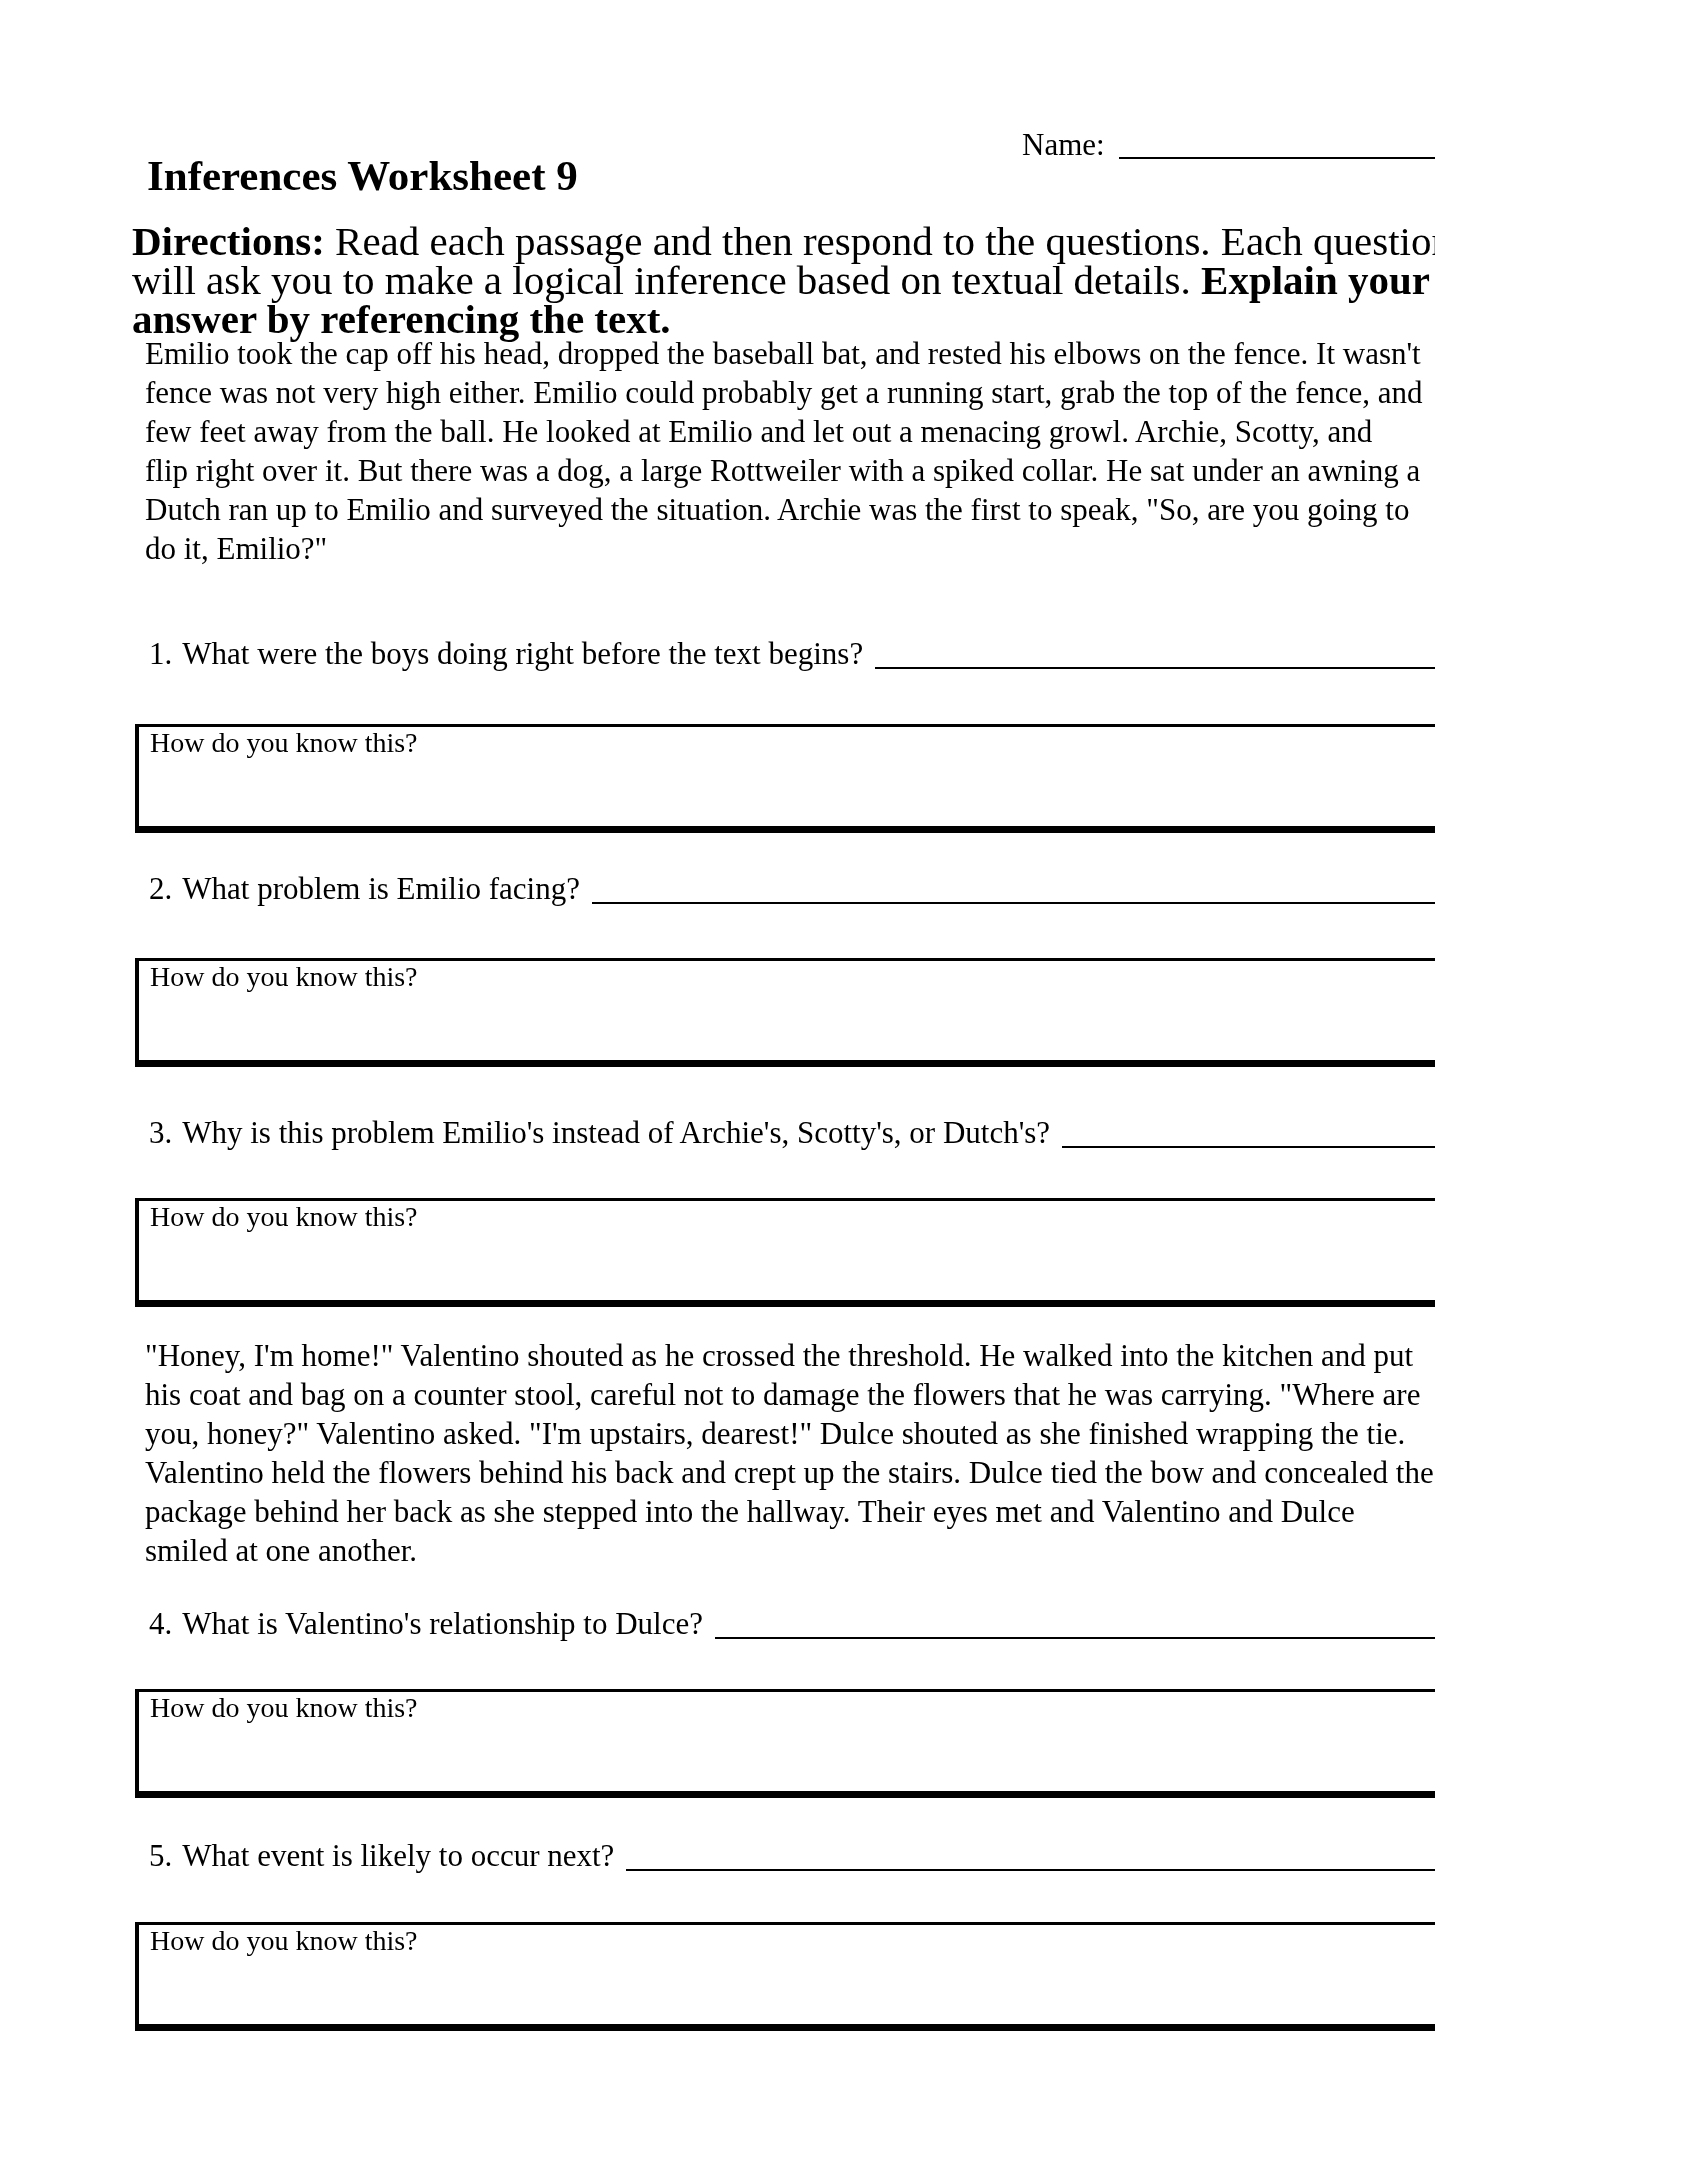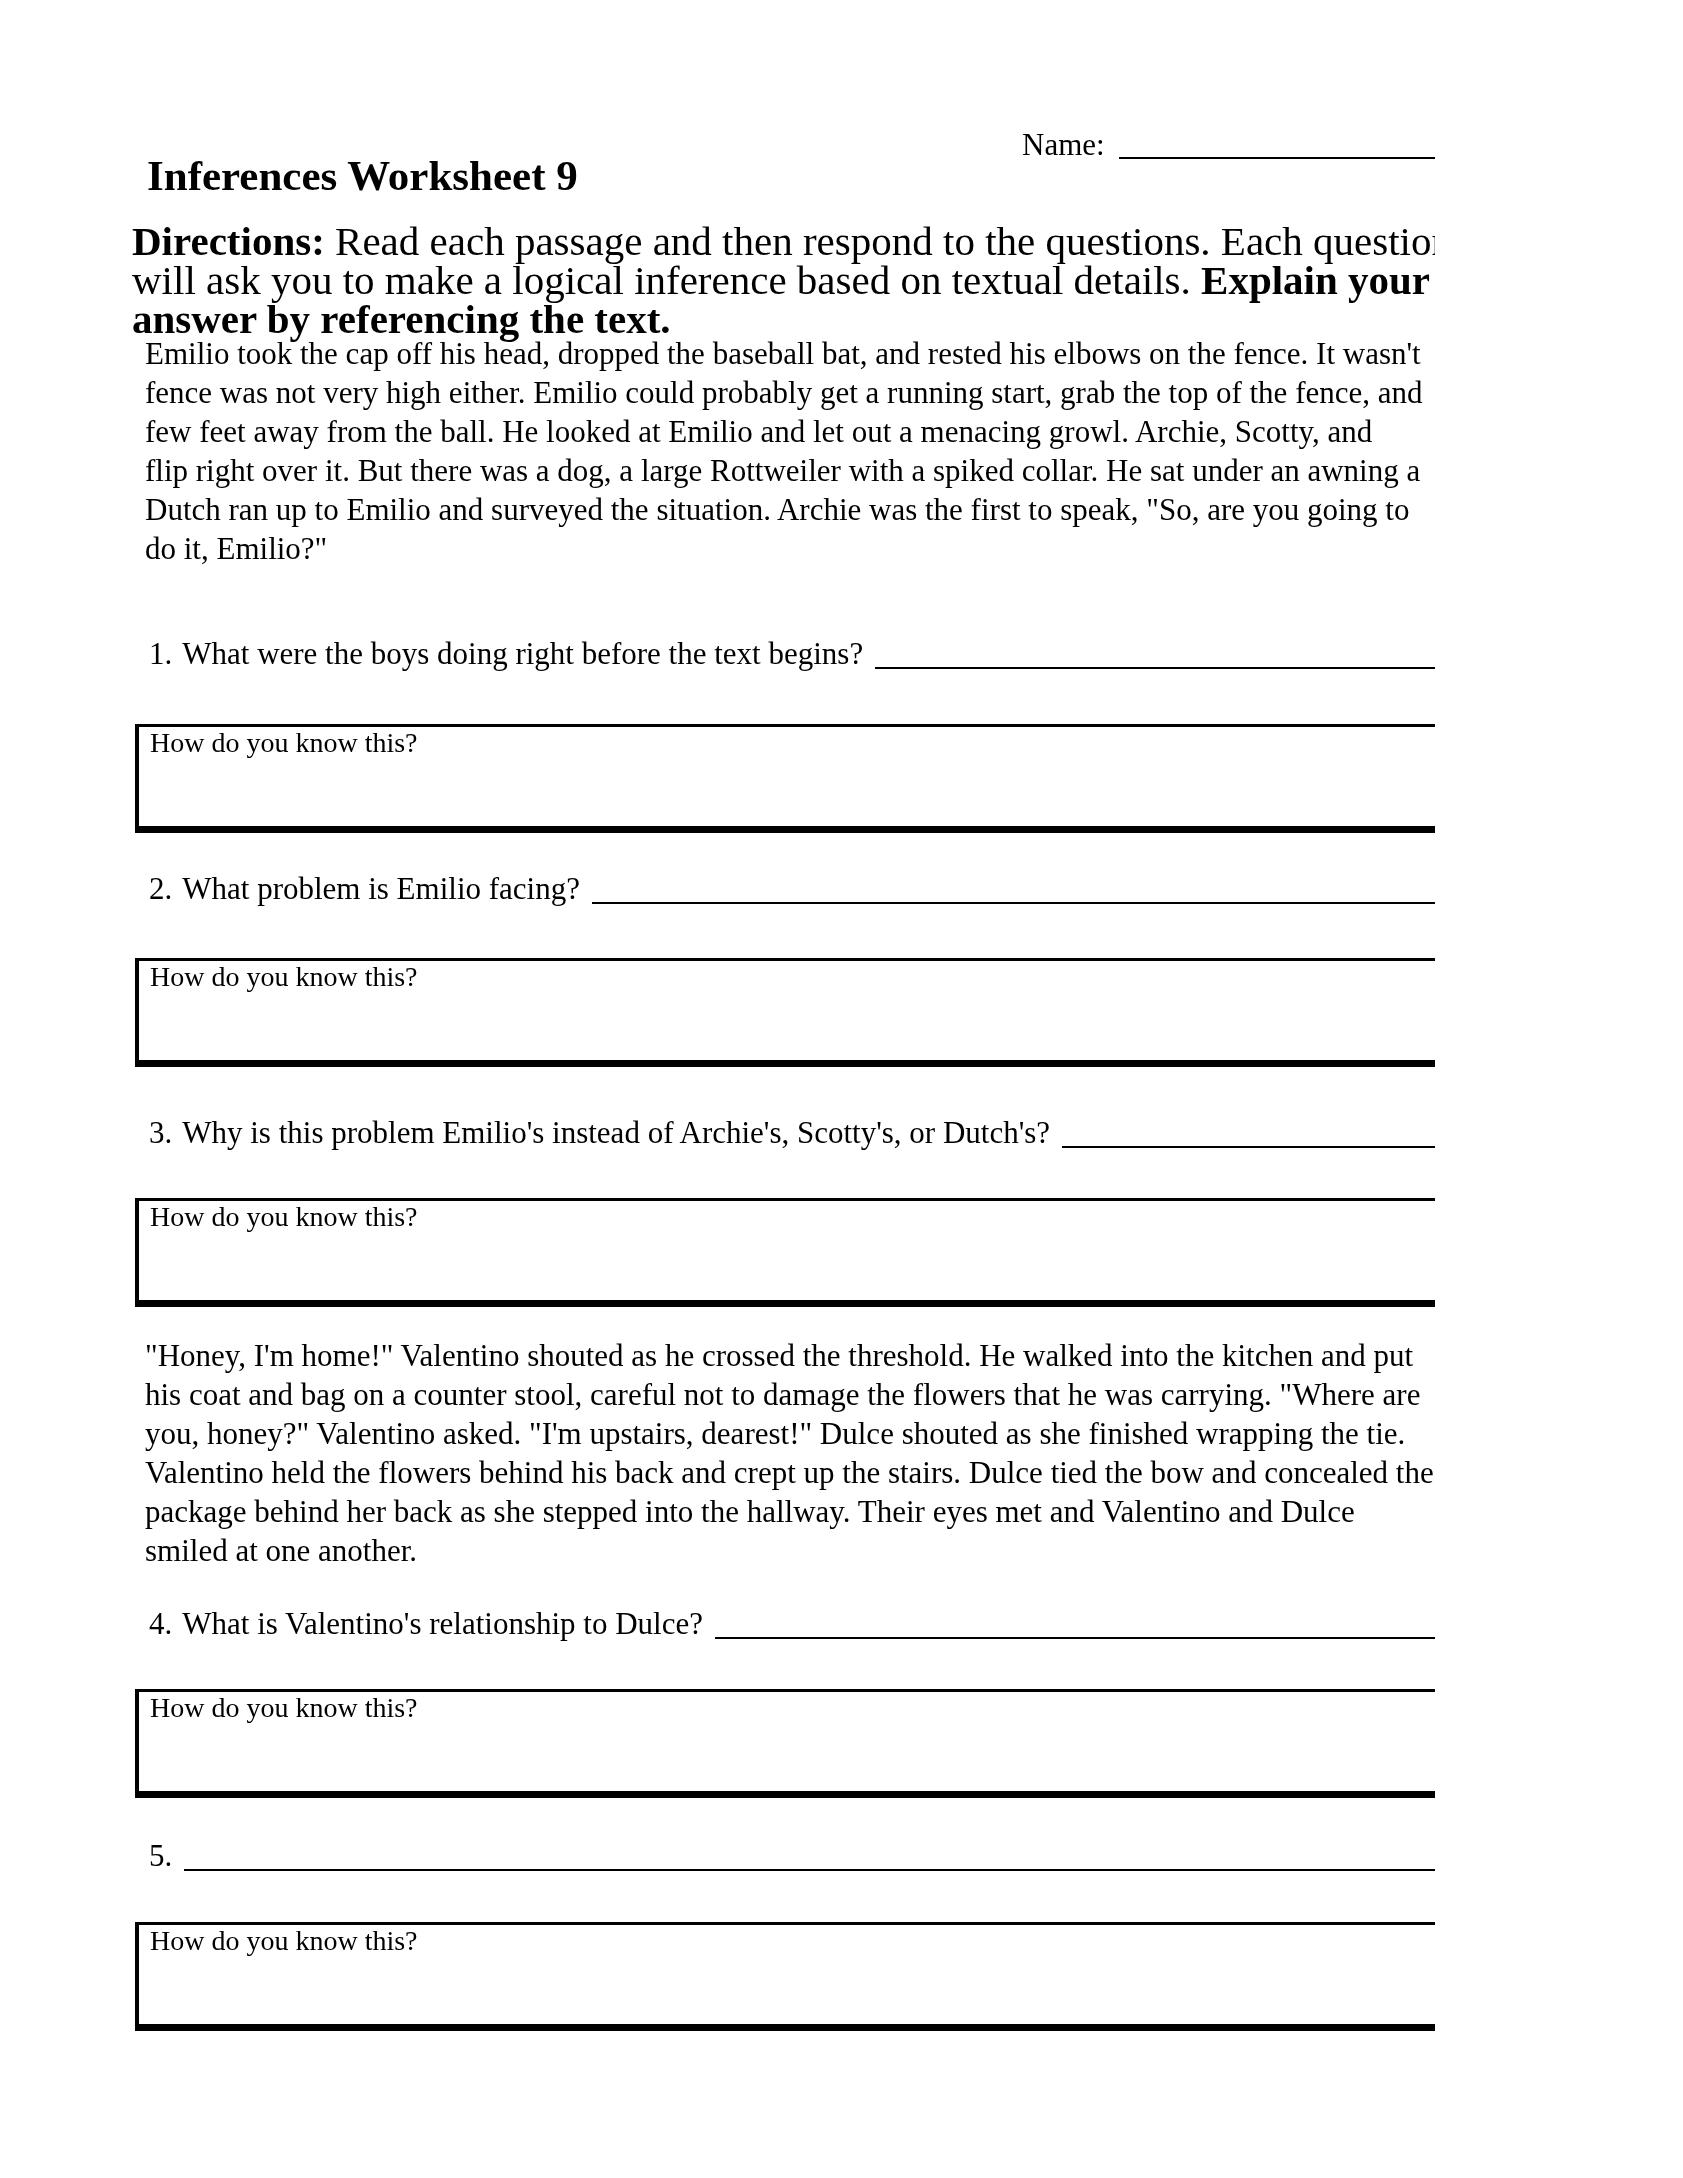--- a/index.html
+++ b/index.html
@@ -182,20 +182,21 @@
     <span class="q-number">4.</span>
     <span class="q-text">What is Valentino's relationship to Dulce?</span>
     <span class="answer-line"></span>
   </div>
   <div class="answer-box b4">
     <div class="box-label">How do you know this?</div>
   </div>
 
   <div class="question q5">
     <span class="q-number">5.</span>
+    <span class="q-text">What event is likely to occur next?</span>
     <span class="answer-line"></span>
   </div>
   <div class="answer-box b5">
     <div class="box-label">How do you know this?</div>
   </div>
 
 </div>
 
 
 </body></html>

